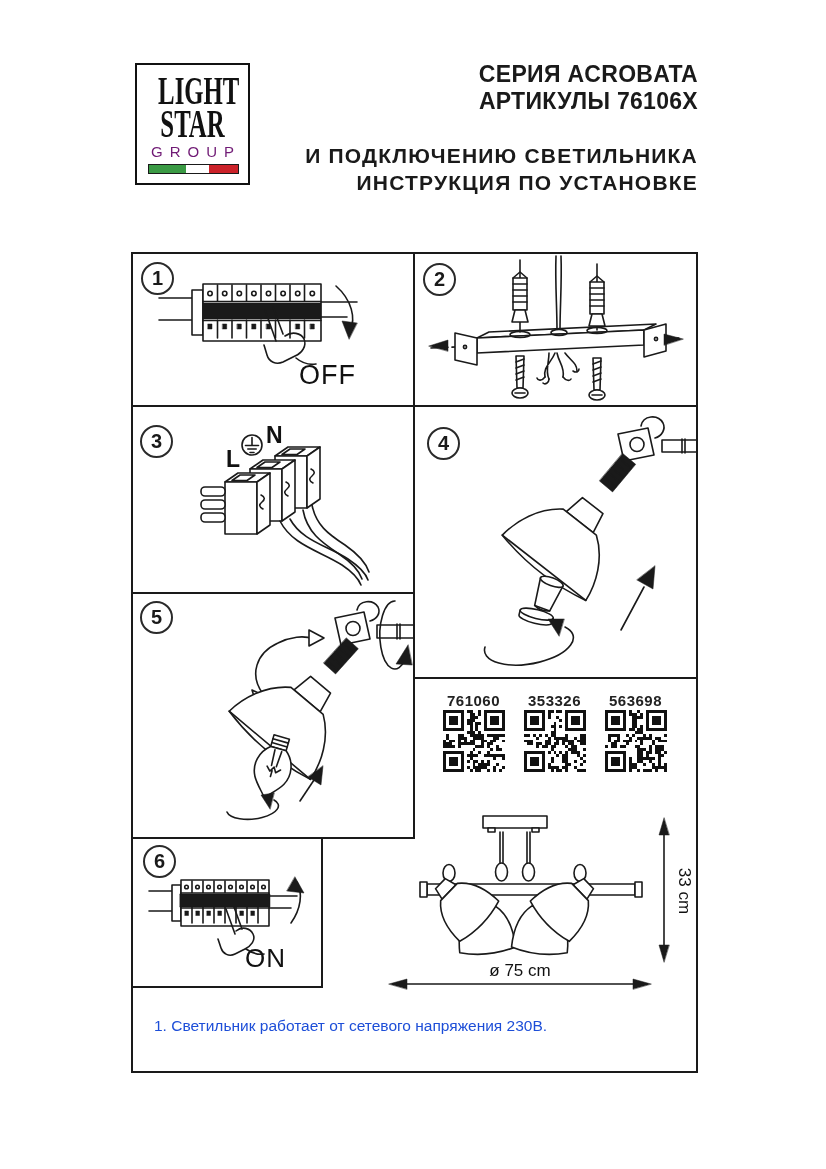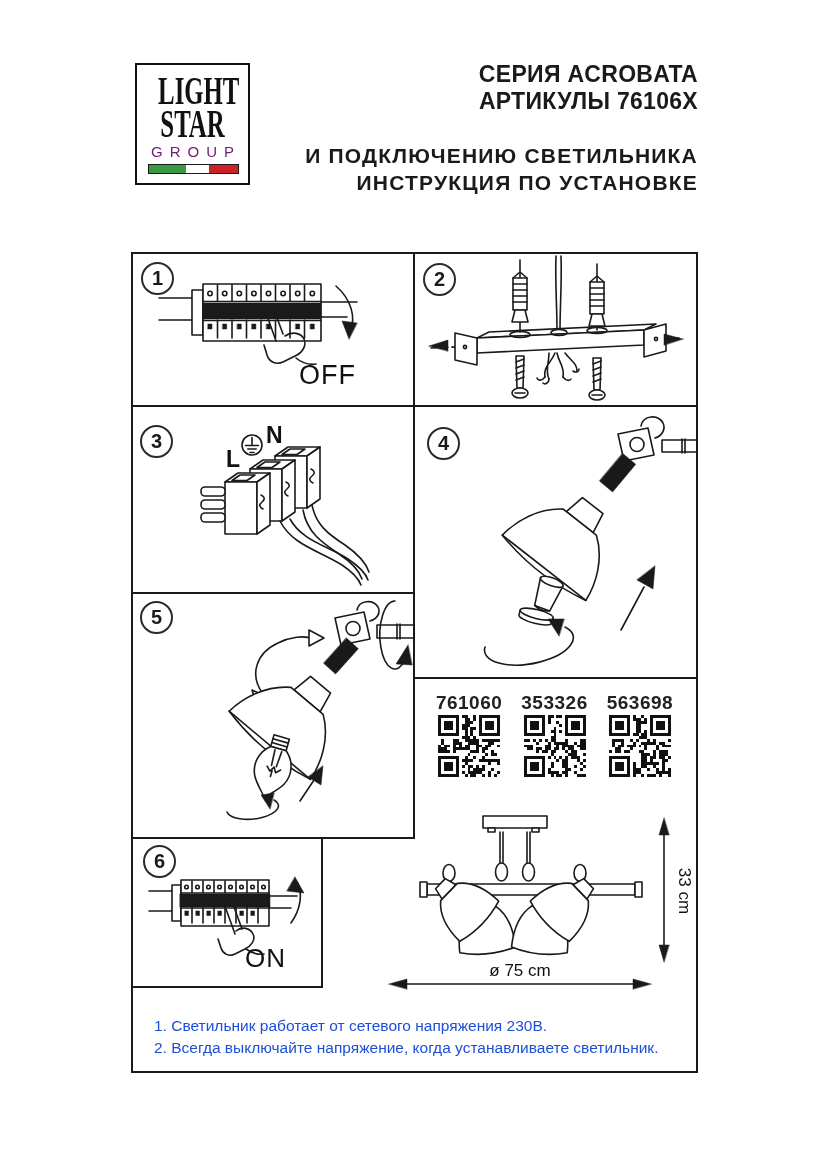--- a/index.html
+++ b/index.html
@@ -41,21 +41,21 @@
   .art path,.art rect,.art circle,.art ellipse,.art polygon,.art polyline{
        stroke:#1a1a1a;stroke-width:1.6;fill:none;stroke-linecap:round;stroke-linejoin:round;}
   .art .face{fill:#fff;}
   .art .fill{fill:#1a1a1a;stroke:#1a1a1a;stroke-width:.5;}
   .art .open{fill:#fff;}
   .art text{stroke:none;fill:#111;font-family:"Liberation Sans",sans-serif;}
   
   .qr-area{position:absolute;left:280px;top:438px;width:283px;display:flex;
            justify-content:center;gap:19px;}
   .qr-block{text-align:center;}
-  .qr-label{font-size:19px;font-weight:bold;letter-spacing:.5px;margin-bottom:1px;color:#222;}
+  .qr-label{font-size:15px;font-weight:bold;letter-spacing:.5px;margin-bottom:1px;color:#222;}
   .qr-svg{width:62px;height:62px;display:block;margin:0 auto;shape-rendering:crispEdges;}
   
   .notes{position:absolute;left:21px;top:761px;width:535px;font-size:15.5px;line-height:21.5px;color:#1d4ed8;}
 </style>
 </head>
 <body>
 
 <div class="page">
 
   <div class="logo-box">
@@ -383,16 +383,15 @@
       <g>
         <path d="M283,24 V156"></path>
         <polygon class="fill" points="283,18 278,35 288,35"></polygon>
         <polygon class="fill" points="283,162 278,145 288,145"></polygon>
       </g>
       <text x="298" y="91" font-size="17" text-anchor="middle" transform="rotate(90 298 91)">33 cm</text>
     </svg>
 
     <div class="notes">
       <div>1. Светильник работает от сетевого напряжения 230В.</div>
-      <div>2. Всегда выключайте напряжение, когда устанавливаете светильник.</div>
     </div>
   </div>
 </div>
 
 </body></html>

